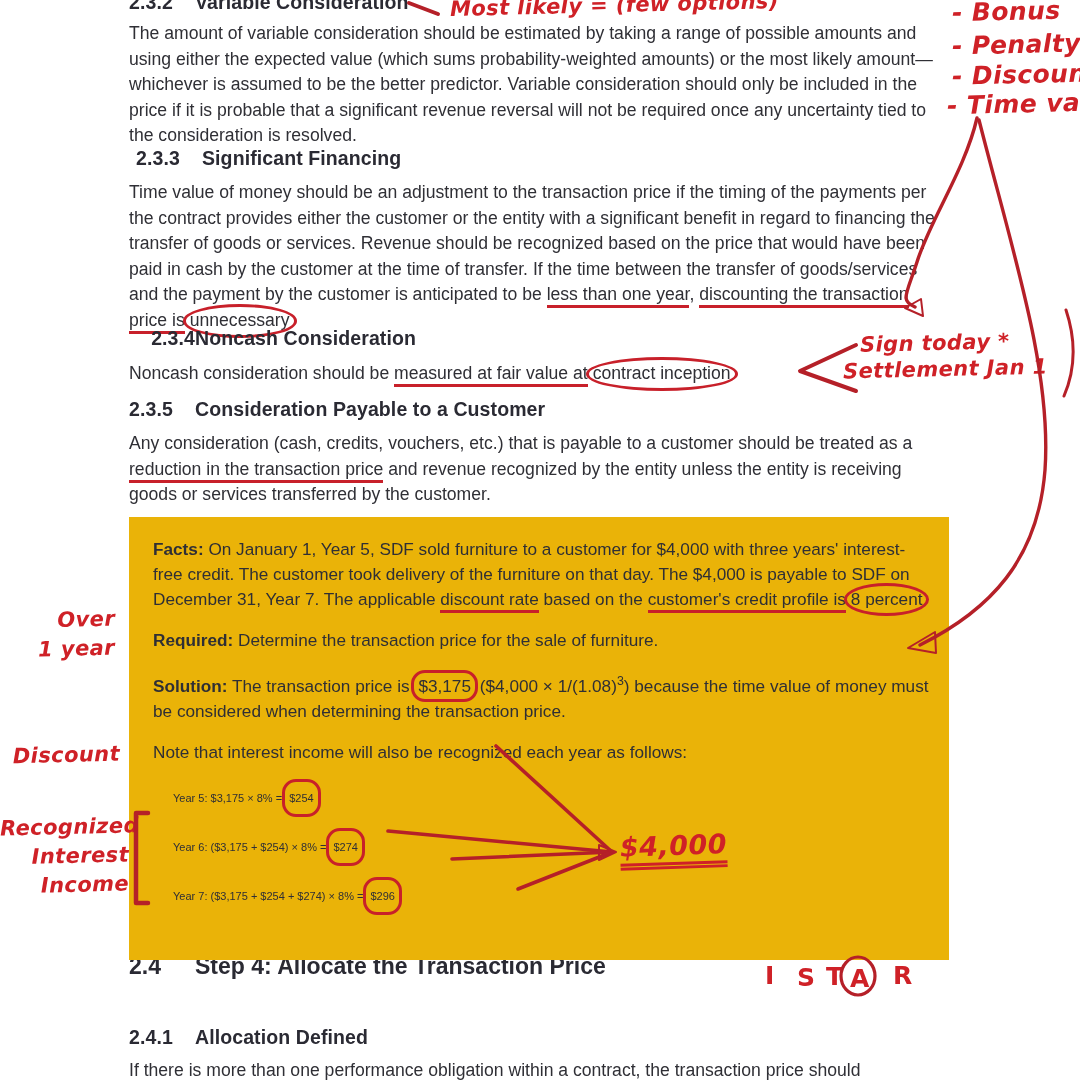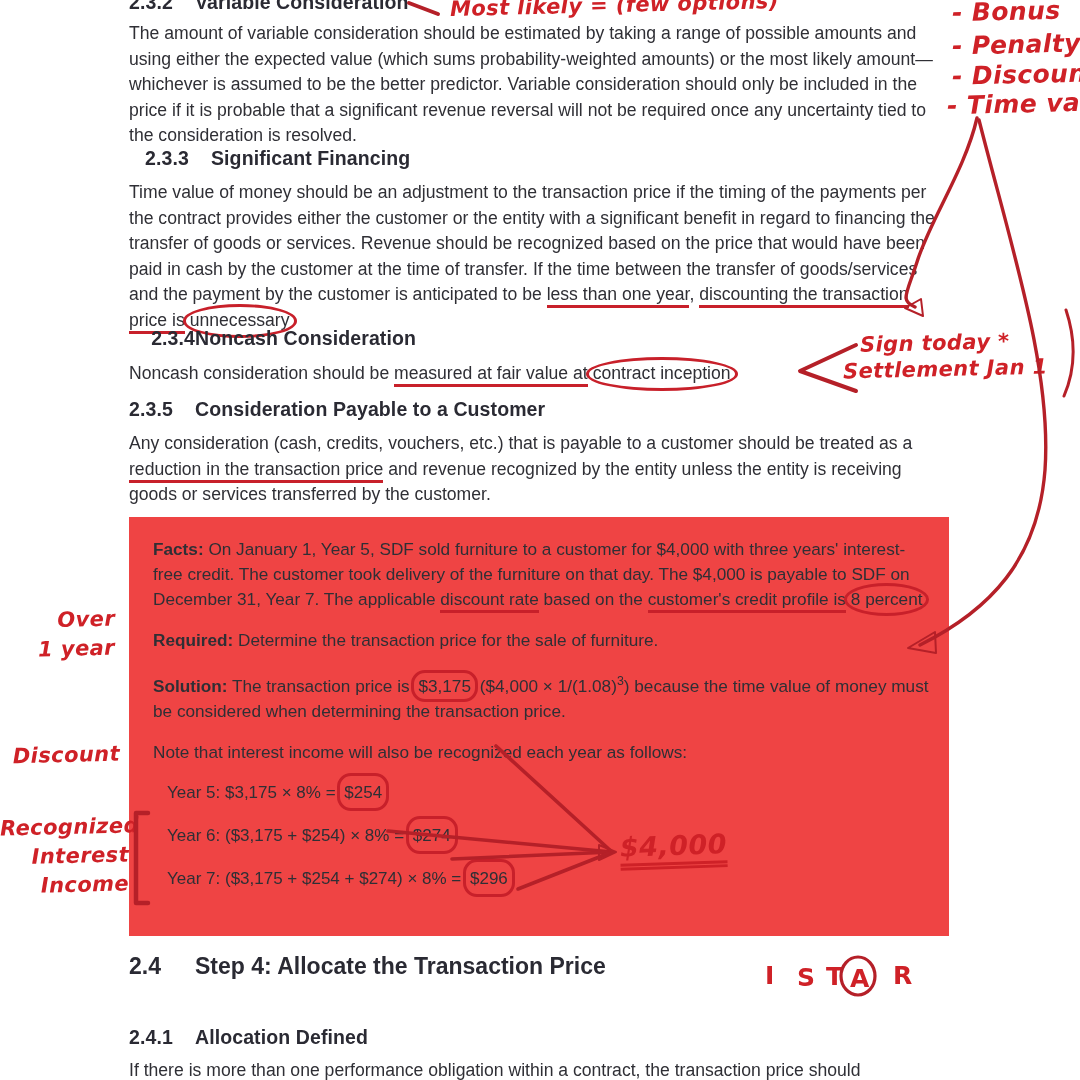--- a/index.html
+++ b/index.html
@@ -132,36 +132,36 @@
     width: 145px;
   }
   .example-head .ttl {
     position: relative;
     z-index: 2;
     color: #ffffff;
     font-weight: bold;
     font-size: 18.5px;
   }
   .example-body {
-    background: #ef4444;
+    background: #eab308;
     padding: 20px 16px 30px 24px;
   }
   .example-body p {
     margin: 0 0 16px 0;
     font-size: 17.2px;
     line-height: 25px;
     color: #2f2f35;
   }
   .example-body p:last-child { margin-bottom: 0; }
   .example-body b { font-weight: bold; }
   .calc-line {
-    font-size: 17px;
+    font-size: 11px;
     line-height: 31px;
     color: #2f2f35;
-    margin: 12px;
+    margin: 18px;
     padding-left: 2px;
   }
   sup { font-size: .72em; }
 
   
   .hand {
     position: absolute;
     color: #cf2127;
     font-family: "DejaVu Sans", sans-serif;
     font-weight: bold;
@@ -225,21 +225,21 @@
 
   <div class="doc">
 
     <div class="h3" style="position:absolute;left:0;top:-9px;">
       <span class="num">2.3.2</span>
       <span>Variable Consideration</span>
     </div>
 
     <p class="body" style="position:absolute;left:0;top:21px;width:820px;">The amount of variable consideration should be estimated by taking a range of possible amounts and using either the expected value (which sums probability-weighted amounts) or the most likely amount—whichever is assumed to be the better predictor. Variable consideration should only be included in the price if it is probable that a significant revenue reversal will not be required once any uncertainty tied to the consideration is resolved.</p>
 
-    <div class="h3" style="position:absolute;left:16px;top:147px;justify-content:flex-end;">
+    <div class="h3" style="position:absolute;left:7px;top:147px;justify-content:flex-end;">
       <span class="num">2.3.3</span>
       <span>Significant Financing</span>
     </div>
 
     <p class="body" style="position:absolute;left:0;top:180px;width:820px;"><span>Time value of money should be an adjustment to the transaction price if the timing of the payments per the contract provides either the customer or the entity with a significant benefit in regard to financing the transfer of goods or services. Revenue should be recognized based on the price that would have been paid in cash by the customer at the time of transfer. If the time between the transfer of goods/services and the payment by the customer is anticipated to be </span><span class="pen-ul">less than one year</span><span>, </span><span class="pen-ul">discounting the transaction price is</span><span class="pen-oval">unnecessary</span></p>
 
     <div class="h3" style="position:absolute;left:0;top:327px;text-align:right;">
       <span class="num">2.3.4</span>
       <span>Noncash Consideration</span>
     </div>

